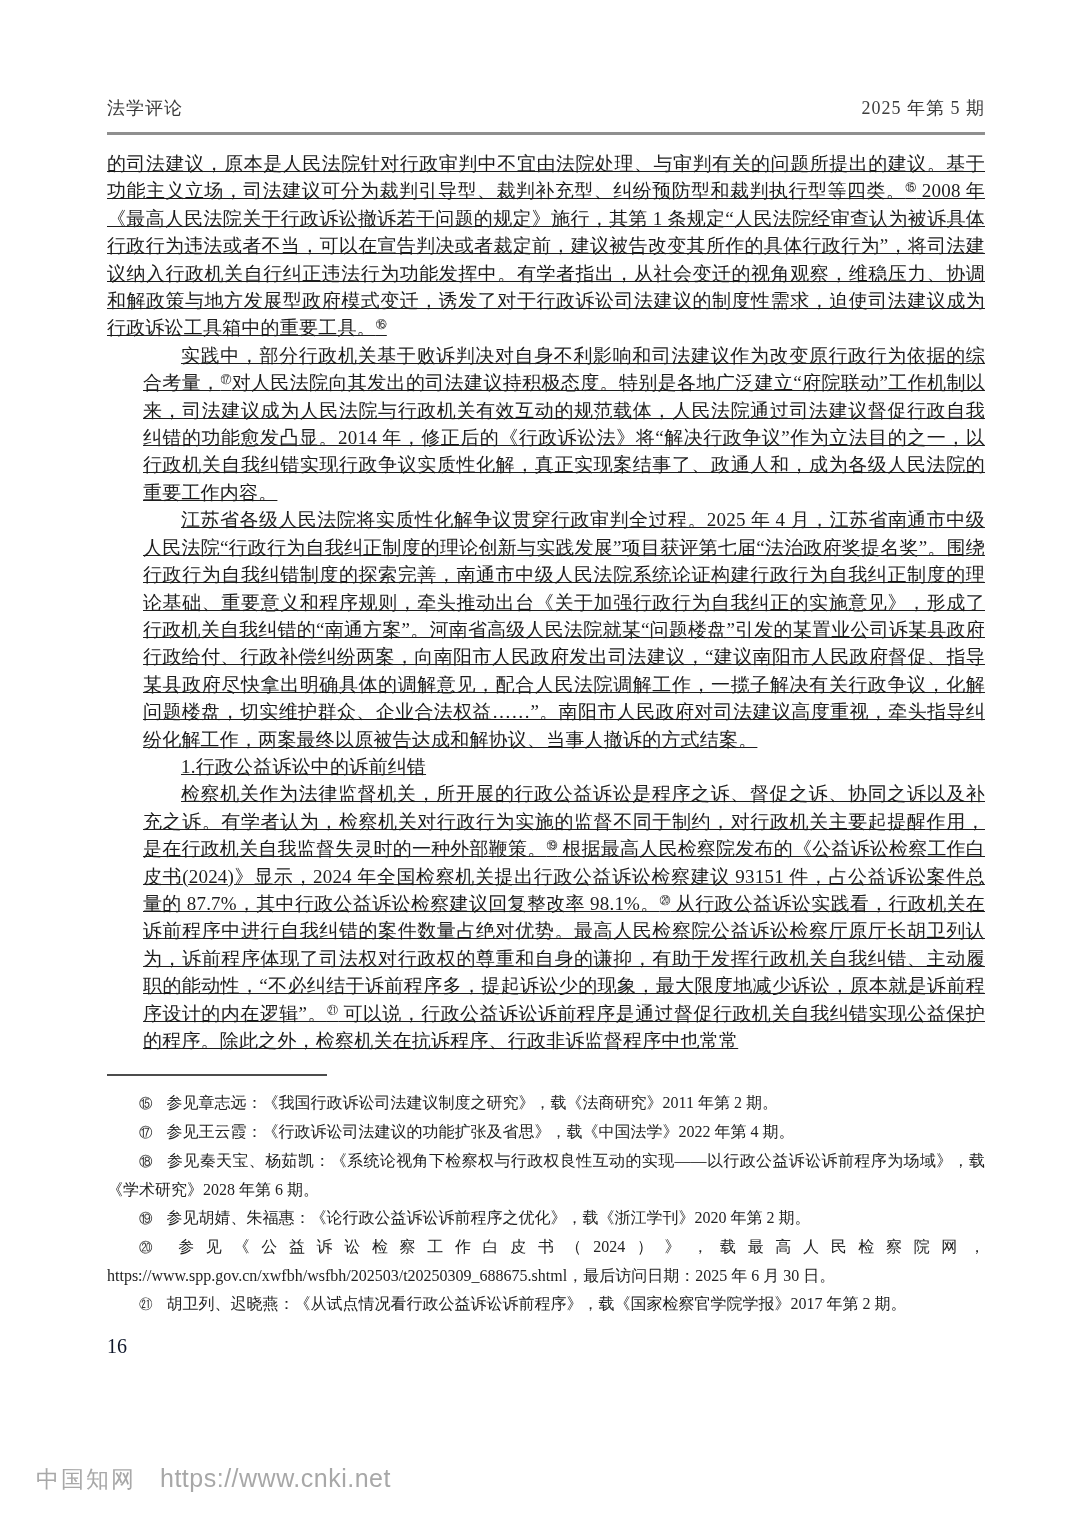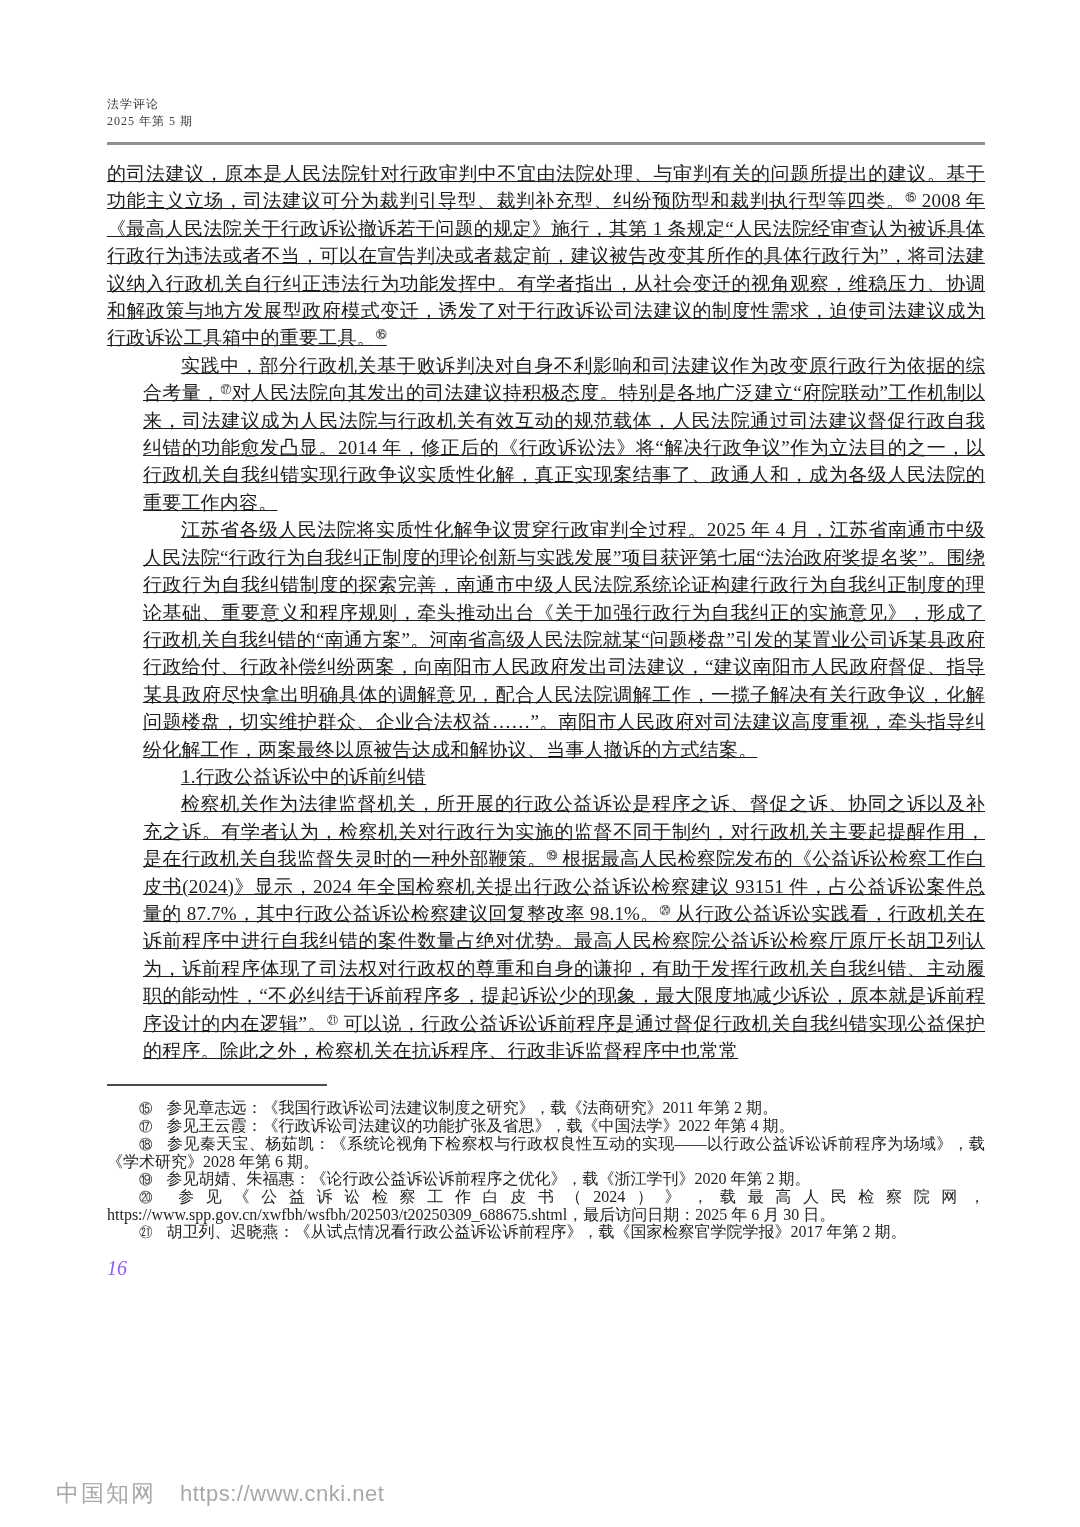--- a/index.html
+++ b/index.html
@@ -15,24 +15,23 @@
     background: #ffffff;
     overflow: hidden;
     padding: 96px 95px 0 107px;
     font-family: "Liberation Serif", "DejaVu Serif", serif;
     color: #1d1d1d;
   }
   .page-header {
     display: flex;
     justify-content: space-between;
     align-items: baseline;
-    font-size: 12px;
+    font-size: 18px;
     color: #3b3b3b;
     letter-spacing: 1px;
-    flex-direction: column;
   }
   .header-rule {
     margin-top: 12px;
     height: 3px;
     background: #8f8f8f;
   }
   .article-body {
     margin-top: 15px;
     font-size: 19px;
     line-height: 27.4px;
@@ -50,53 +49,51 @@
   }
   .footnote-rule {
     margin-top: 20px;
     width: 220px;
     height: 2px;
     background: #4c4c4c;
   }
   .footnotes {
     margin-top: 13px;
     font-size: 16px;
-    line-height: 17px;
+    line-height: 28px;
     text-align: justify;
     color: #222222;
   }
   .footnote { margin: 0; text-indent: 2em; }
   .fn-marker {
     font-size: 13.5px;
     margin-right: 14px;
     color: #333333;
   }
   .page-number {
     margin-top: 16px;
     font-size: 20px;
-    color: #8b5cf6;
-    font-style: italic;
+    color: #0f172a;
   }
   .watermark {
     position: absolute;
     left: 36px;
-    bottom: 18px;
+    bottom: 32px;
     font-family: "Liberation Sans", "DejaVu Sans", sans-serif;
     color: #a8a8a8;
     display: flex;
-    align-items: center;
-    margin-left: 20px;
+    align-items: flex-start;
   }
   .watermark .brand {
     font-size: 23px;
     letter-spacing: 2px;
     margin-right: 24px;
   }
   .watermark .url {
-    font-size: 22px;
+    font-size: 25px;
     letter-spacing: 0.5px;
   }
 </style>
 </head>
 <body>
 
 <div class="page">
   <header class="page-header">
     <span>法学评论</span>
     <span>2025 年第 5 期</span>

